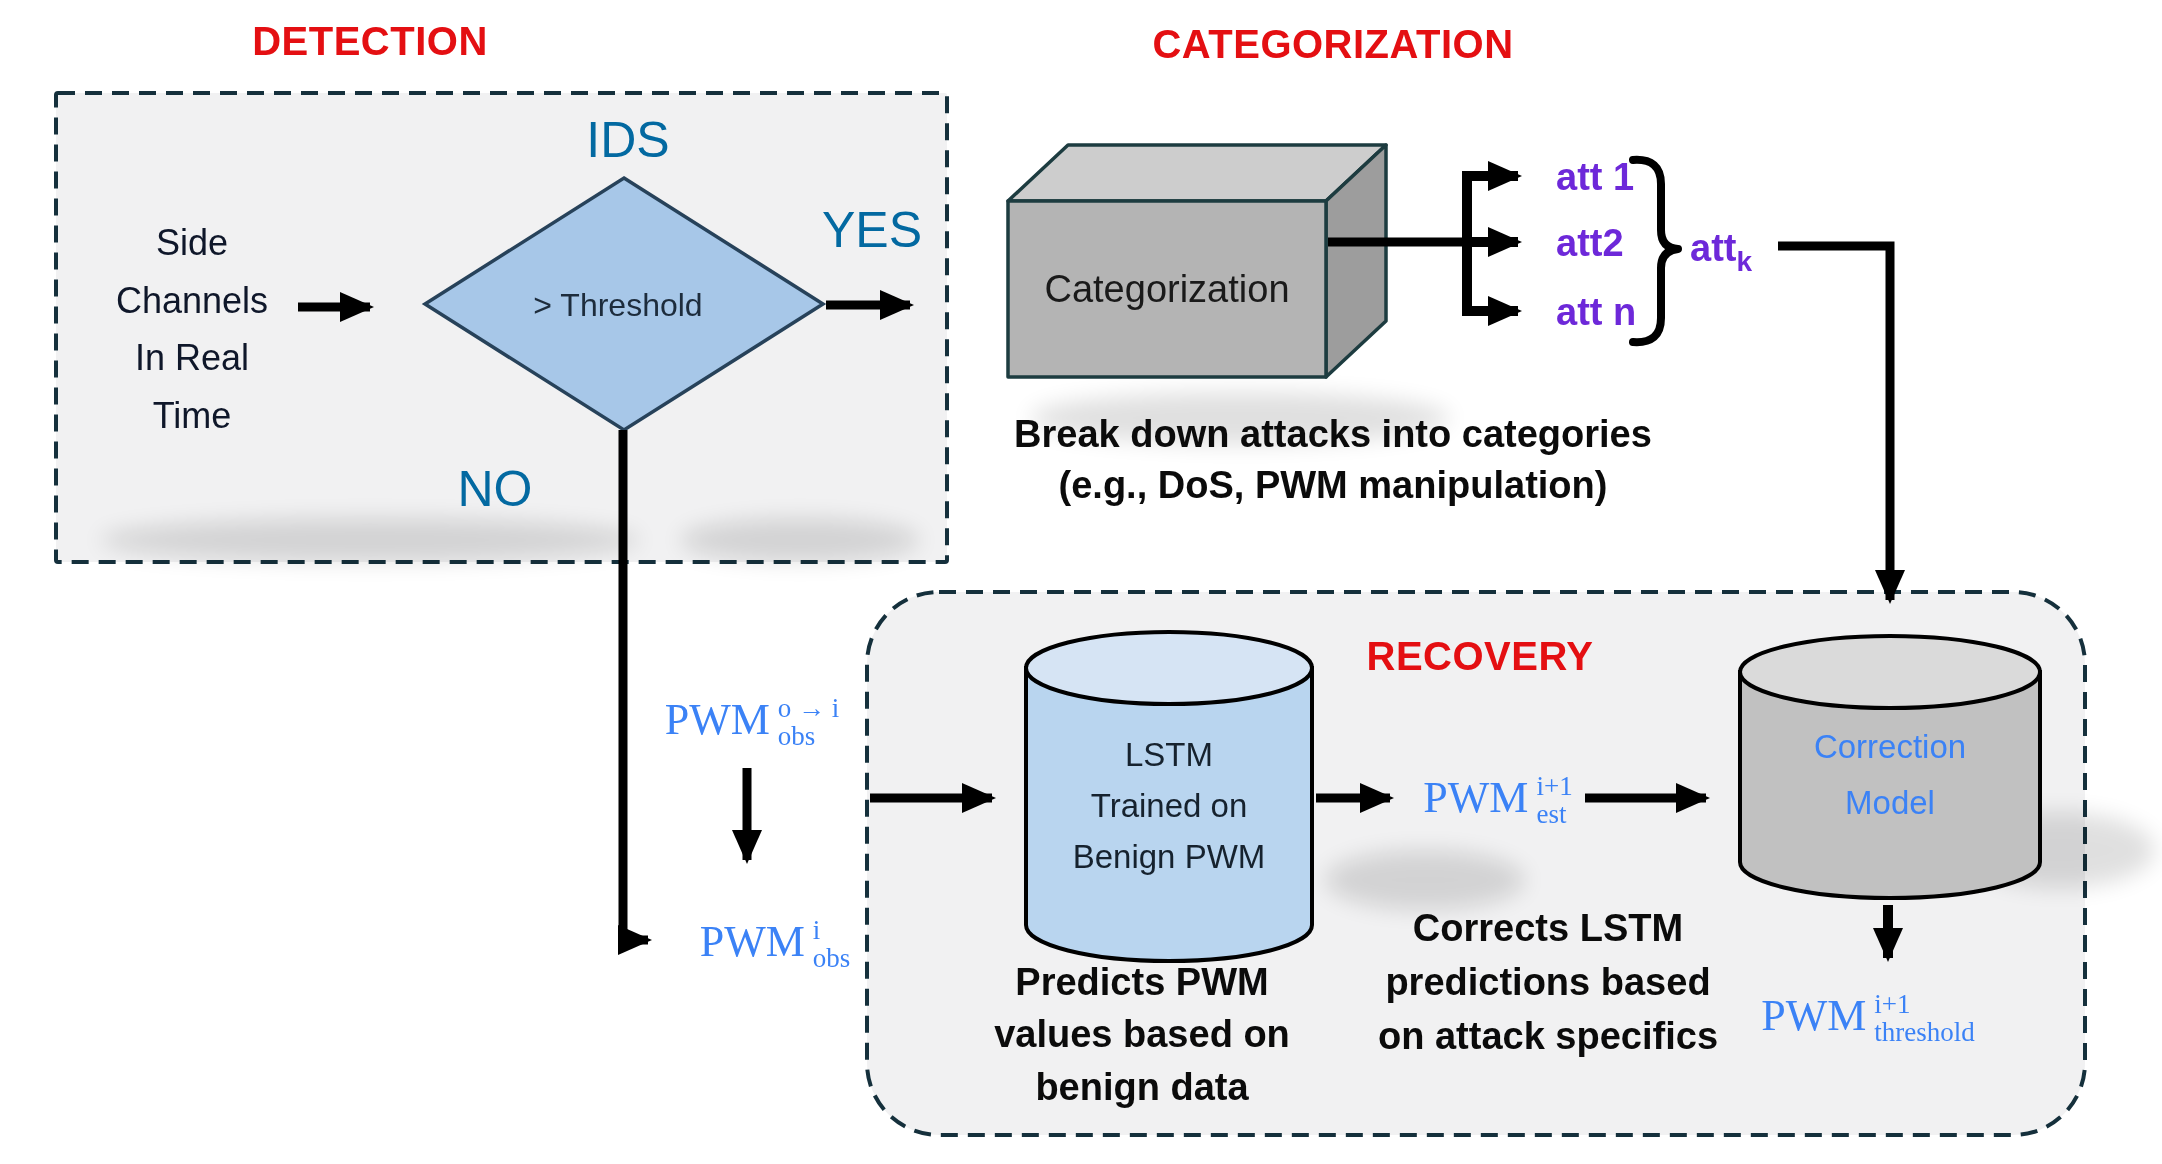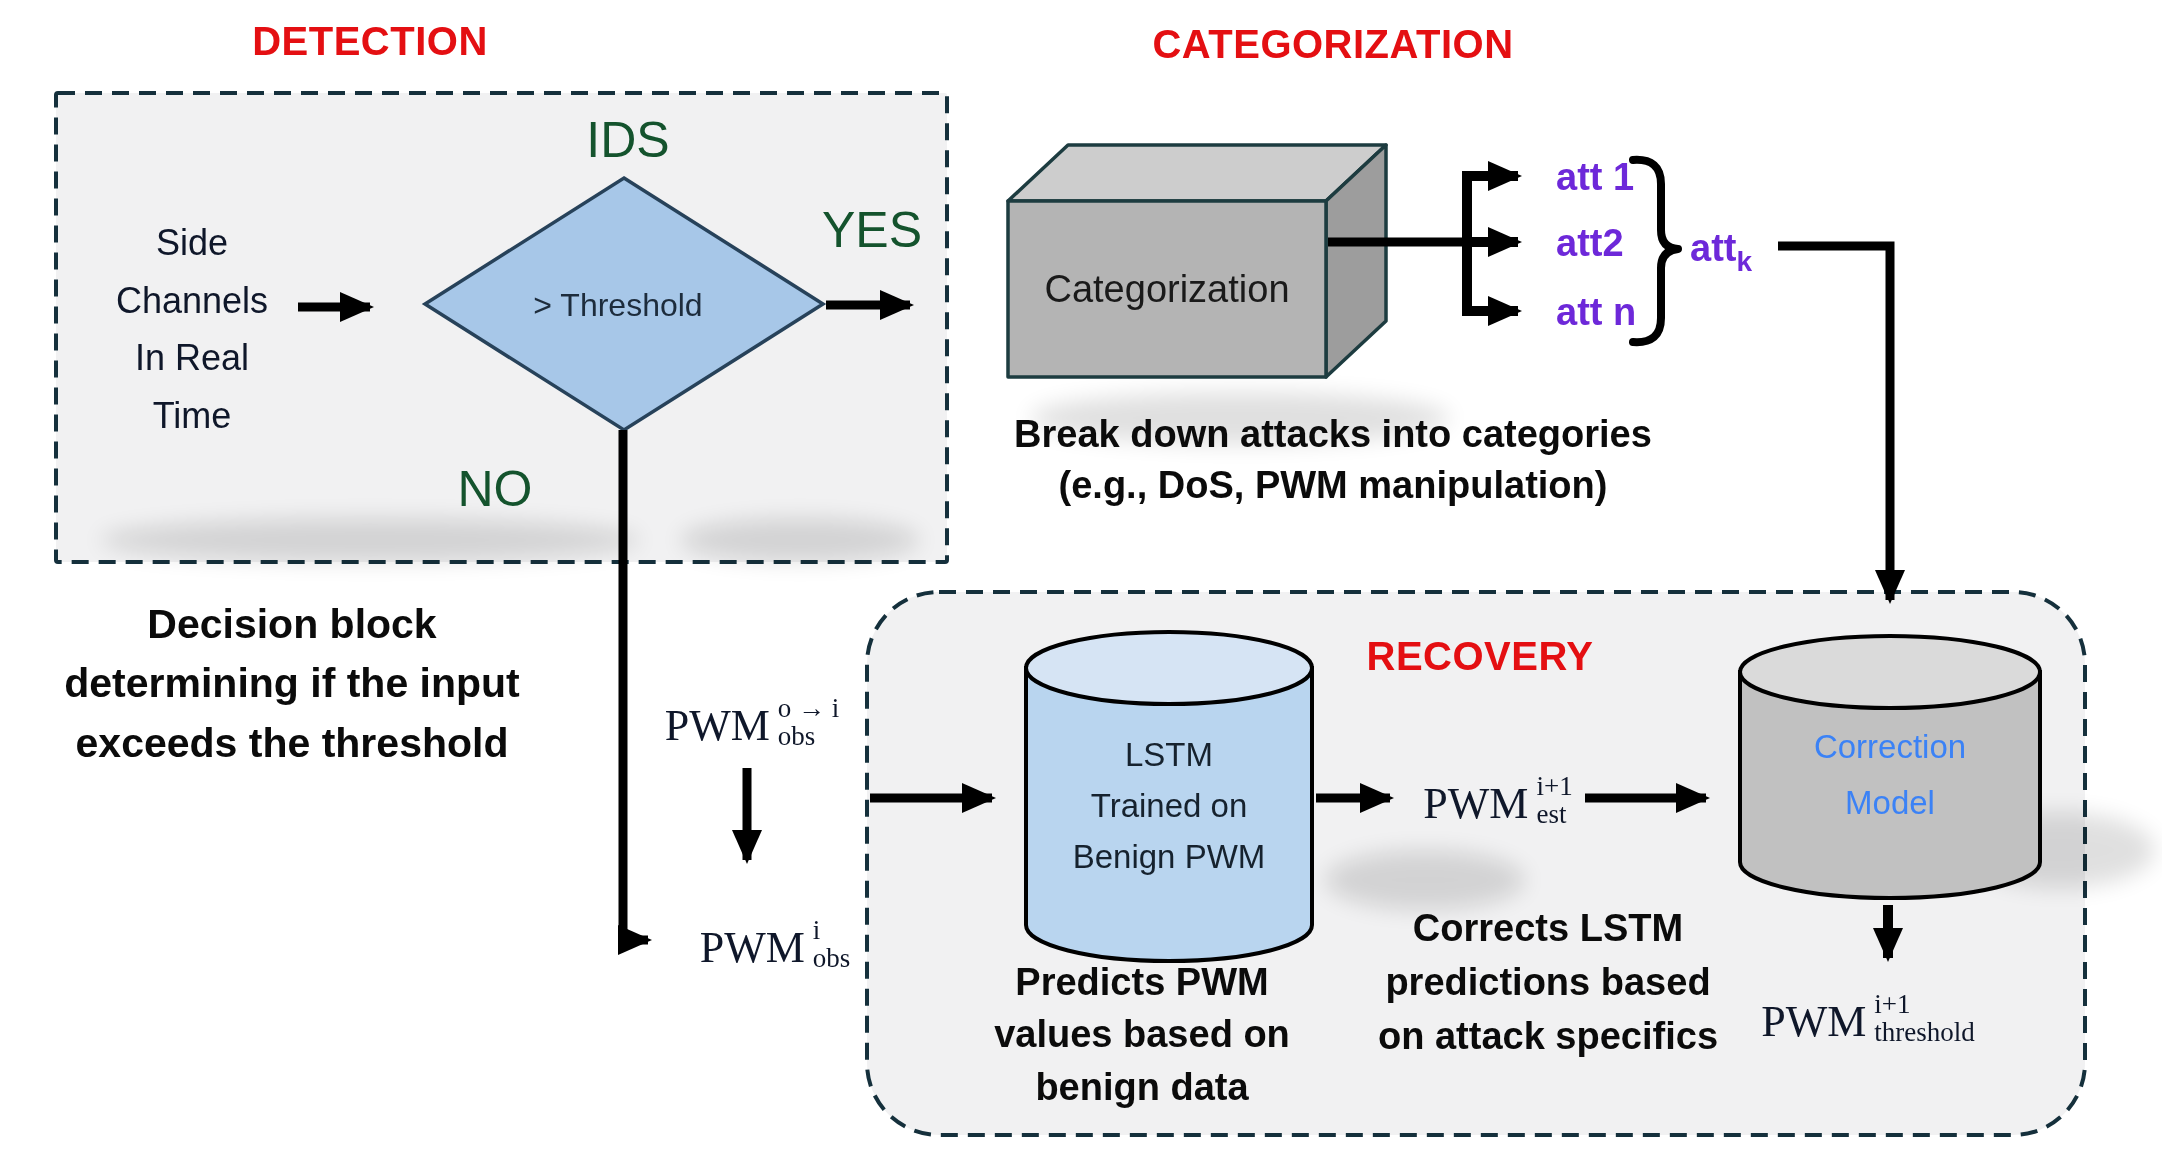--- a/index.html
+++ b/index.html
@@ -37,30 +37,30 @@
   .arr{stroke:#000;stroke-width:9;fill:none;}
   .arrT{stroke:#000;stroke-width:10;fill:none;}
   .plain{stroke:#000;stroke-width:9;fill:none;}
   .bracket{stroke:#000;stroke-width:8;fill:none;stroke-linecap:round;stroke-linejoin:round;}
   .ah{fill:#000;}
   .shadow{fill:#000;opacity:0.12;}
   
   .t{position:absolute;transform:translate(-50%,-50%);white-space:pre-line;text-align:center;line-height:1.45;}
   .tl{position:absolute;transform:translate(0,-50%);white-space:nowrap;}
   .title{font-size:40px;font-weight:bold;color:var(--accent-red);letter-spacing:0.5px;}
-  .big{font-size:50px;color:#14532d;}
+  .big{font-size:50px;color:#0369a1;}
   .plainlbl{font-size:36px;color:#0f172a;line-height:1.6;}
   .thresh{font-size:32px;color:var(--navy-text);}
   .caption{font-size:39px;font-weight:bold;color:#0b0b0b;line-height:1.42;}
   .boxlbl{font-size:38px;color:#1a1a1a;}
   .att{font-size:38px;color:#6d28d9;font-weight:bold;}
   .cyl{font-size:33px;color:#16222e;line-height:1.55;}
   .cylg{font-size:33px;color:#3b82f6;line-height:1.7;}
-  .math{position:absolute;transform:translate(-50%,-50%);display:flex;align-items:flex-end;
-        font-family:"Liberation Serif",serif;color:#0f172a;}
+  .math{position:absolute;transform:translate(-50%,-50%);display:flex;align-items:flex-start;
+        font-family:"Liberation Serif",serif;color:#3b82f6;}
   .mbase{font-size:44px;}
   .mscripts{display:flex;flex-direction:column;align-items:flex-start;margin-left:8px;
             font-size:27px;line-height:1.05;}
   .sub-k{font-size:28px;position:relative;top:10px;}
 </style>
 </head>
 <body>
 
 <div class="canvas">
 
@@ -118,23 +118,20 @@
   <div class="t title" style="left:1480px;top:656px;">RECOVERY</div>
 
   <div class="t plainlbl" style="left:192px;top:329px;">Side
 Channels
 In Real
 Time</div>
   <div class="t big" style="left:628px;top:140px;">IDS</div>
   <div class="t thresh" style="left:618px;top:305px;">&gt; Threshold</div>
   <div class="t big" style="left:872px;top:230px;">YES</div>
   <div class="t big" style="left:495px;top:489px;">NO</div>
-  <div class="t caption" style="left:292px;top:684px;line-height:1.45;font-size:41px;">Decision block
-determining if the input
-exceeds the threshold</div>
 
   <div class="t boxlbl" style="left:1167px;top:290px;">Categorization</div>
   <div class="tl att" style="left:1556px;top:177px;">att 1</div>
   <div class="tl att" style="left:1556px;top:243px;">att2</div>
   <div class="tl att" style="left:1556px;top:312px;">att n</div>
   <div class="tl att" style="left:1690px;top:248px;">
     <span>att</span><span class="sub-k">k</span>
   </div>
   <div class="t cyl" style="left:1169px;top:806px;">LSTM
 Trained on

